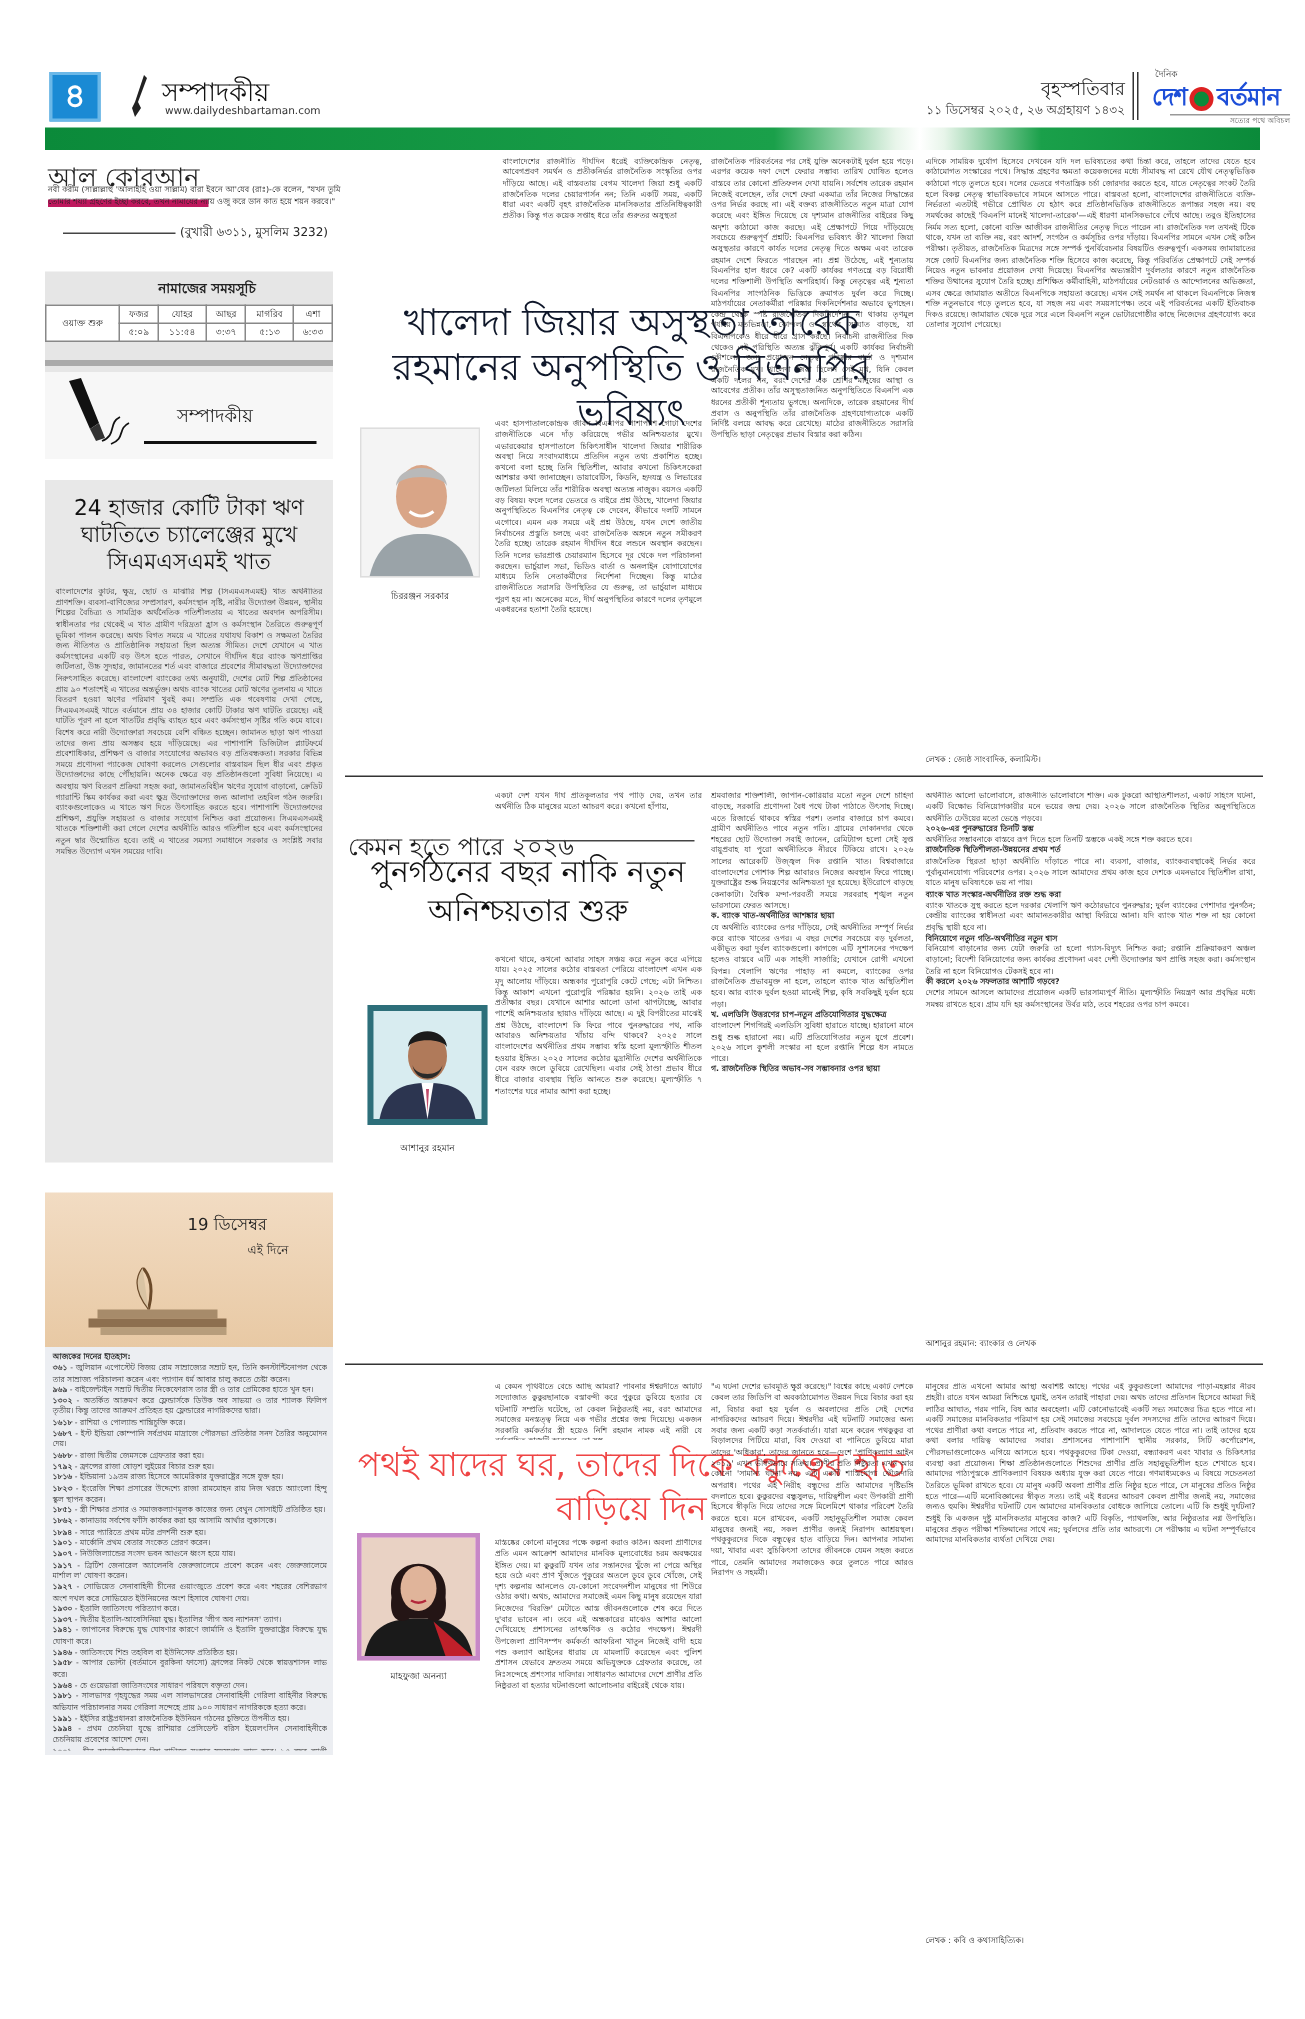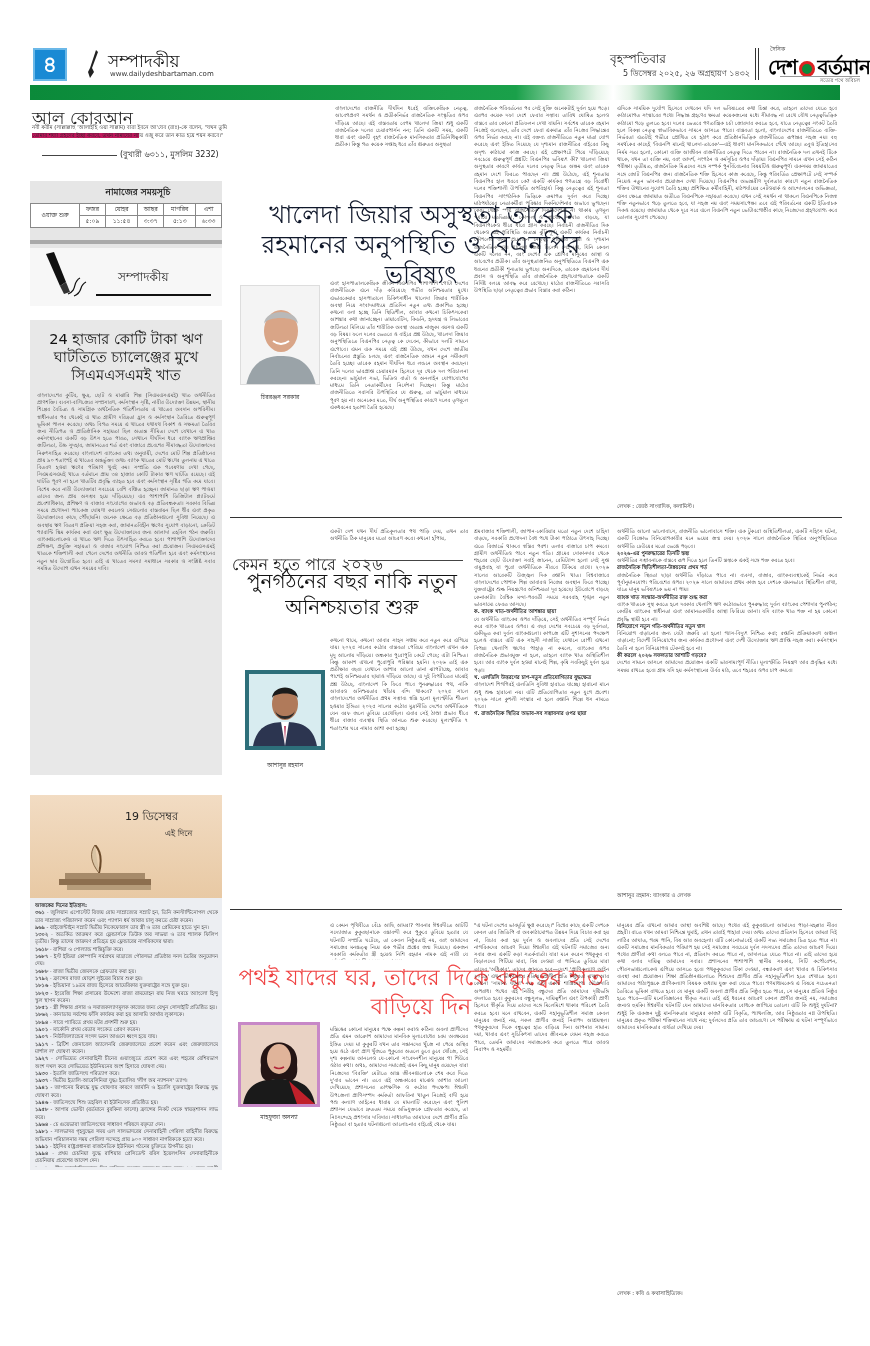--- a/index.html
+++ b/index.html
@@ -4,25 +4,25 @@
 <style>
   * { box-sizing: border-box; margin: 0; padding: 0; }
   body { width: 870px; height: 1346px; background: #fff; font-family: "DejaVu Sans", sans-serif; color: #222; overflow: hidden; position: relative; }
   .abs { position: absolute; }
   
   .page-num { left: 33px; top: 48px; width: 34px; height: 33px; background: #1a8ad4; border: 2px solid #6bb8e8; color: #fff; font-weight: bold; font-size: 22px; text-align: center; line-height: 29px; }
   .pen-icon { left: 86px; top: 50px; width: 14px; height: 28px; }
   .section-title { left: 108px; top: 48px; font-size: 17px; color: #111; }
   .site-url { left: 110px; top: 70px; font-size: 7px; color: #333; }
   .green-bar { left: 30px; top: 85px; width: 810px; height: 15px; background: linear-gradient(90deg, #0b8a3a 0%, #1aa04a 60%, #e8f5ea 70%, #ffffff 72%, #e8f5ea 74%, #1aa04a 82%, #0b8a3a 100%); }
-  .dayname { left: 610px; top: 50px; width: 140px; text-align: left; font-size: 12px; }
+  .dayname { left: 610px; top: 50px; width: 140px; text-align: right; font-size: 12px; }
   .datestr { left: 540px; top: 67px; width: 210px; text-align: right; font-size: 8px; color: #333; }
   .vbar { left: 755px; top: 48px; width: 4px; height: 32px; border-left: 1px solid #333; border-right: 1px solid #333; }
   .logo-small { left: 770px; top: 44px; font-size: 6px; color: #444; }
-  .logo { left: 768px; top: 52px; font-size: 20px; font-weight: bold; color: #000000; letter-spacing: -0.5px; white-space: nowrap; }
+  .logo { left: 768px; top: 52px; font-size: 16px; font-weight: bold; color: #1d4ed8; letter-spacing: -0.5px; white-space: nowrap; }
   .logo .dot { display: inline-block; width: 16px; height: 16px; background: #0b8a3a; border-radius: 50%; border: 3px solid #d22; vertical-align: middle; margin: 0 2px; }
   .tagline { left: 780px; top: 76px; font-size: 5px; color: #555; border-top: 1px solid #999; width: 80px; text-align: right; }
 
   
   .quran-title { left: 32px; top: 105px; font-size: 17px; border-bottom: 5px solid #be185d; padding-right: 6px; }
   .quran-text { left: 32px; top: 124px; width: 195px; font-size: 5.3px; line-height: 7.5px; text-align: justify; }
   .quran-ref-line { left: 42px; top: 155px; width: 75px; height: 1px; background: #444; }
   .quran-ref { left: 120px; top: 148px; font-size: 8px; }
   .prayer-box { left: 30px; top: 181px; width: 192px; height: 67px; background: #e6e6e6; }
   .prayer-title { left: 30px; top: 185px; width: 216px; text-align: center; font-size: 9px; font-weight: bold; }
@@ -84,21 +84,21 @@
 </head>
 <body>
 
 <div class="abs page-num">৪</div>
 <svg class="abs pen-icon" viewBox="0 0 14 28">
     <path d="M10 0 L12 2 L6 18 L8 22 L4 28 L2 22 L4 18 Z" fill="#222"></path>
   </svg>
 <div class="abs section-title">সম্পাদকীয়</div>
 <div class="abs site-url">www.dailydeshbartaman.com</div>
 <div class="abs dayname">বৃহস্পতিবার</div>
-<div class="abs datestr">5 ডিসেম্বর ২০২৫, ২৬ অগ্রহায়ণ ১৪৩২</div>
+<div class="abs datestr">১১ ডিসেম্বর ২০২৫, ২৬ অগ্রহায়ণ ১৪৩২</div>
 <div class="abs vbar"></div>
 <div class="abs logo-small">দৈনিক</div>
 <div class="abs logo"><span>দেশ</span><span class="dot"></span><span>বর্তমান</span></div>
 <div class="abs tagline">সত্যের পথে অবিচল</div>
 <div class="abs green-bar"></div>
 
 <div class="abs quran-title">আল কোরআন</div>
 <div class="abs quran-text">নবী করীম (সাল্লাল্লাহু 'আলাইহি ওয়া সাল্লাম) বারা ইবনে আ'যেব (রাঃ)-কে বলেন, "যখন তুমি তোমার শয্যা গ্রহণের ইচ্ছা করবে, তখন নামাযের ন্যায় ওজু করে ডান কাত হয়ে শয়ন করবে।"</div>
 <div class="abs quran-ref-line"></div>
 <div class="abs quran-ref">(বুখারী ৬৩১১, মুসলিম 3232)</div>

